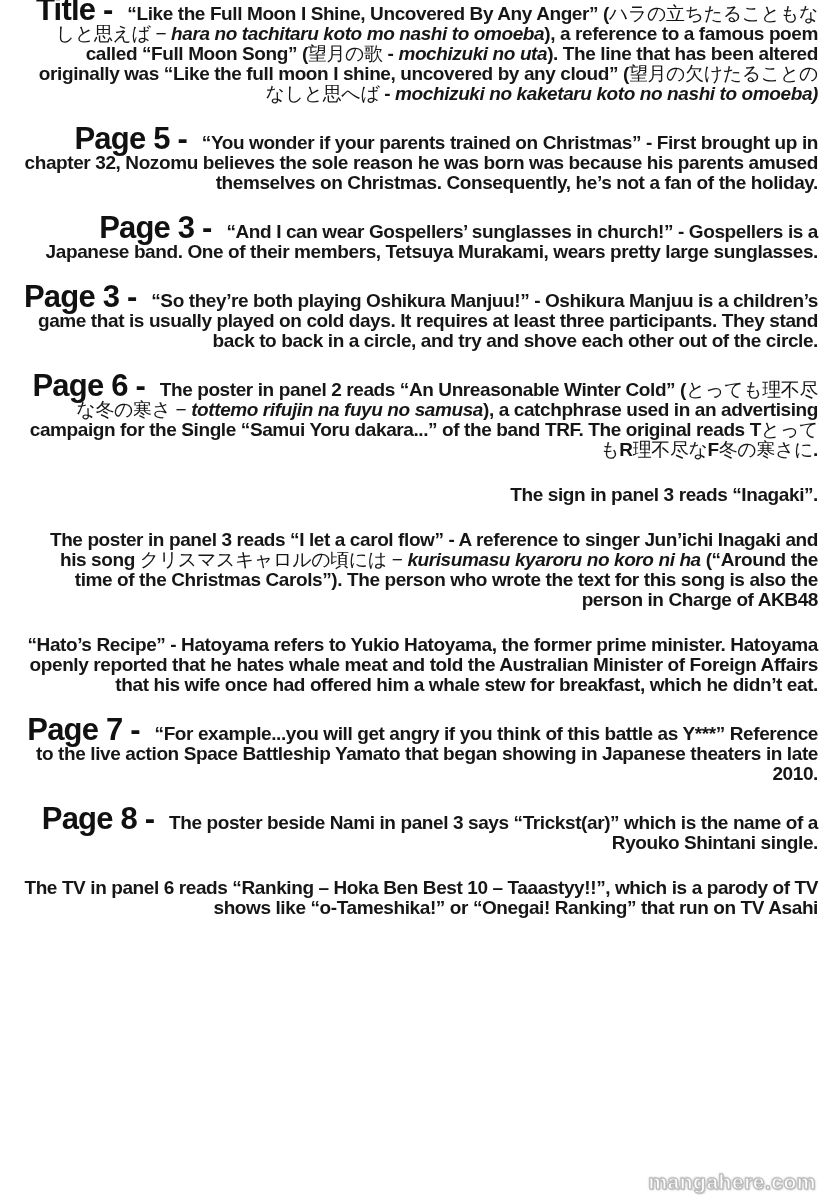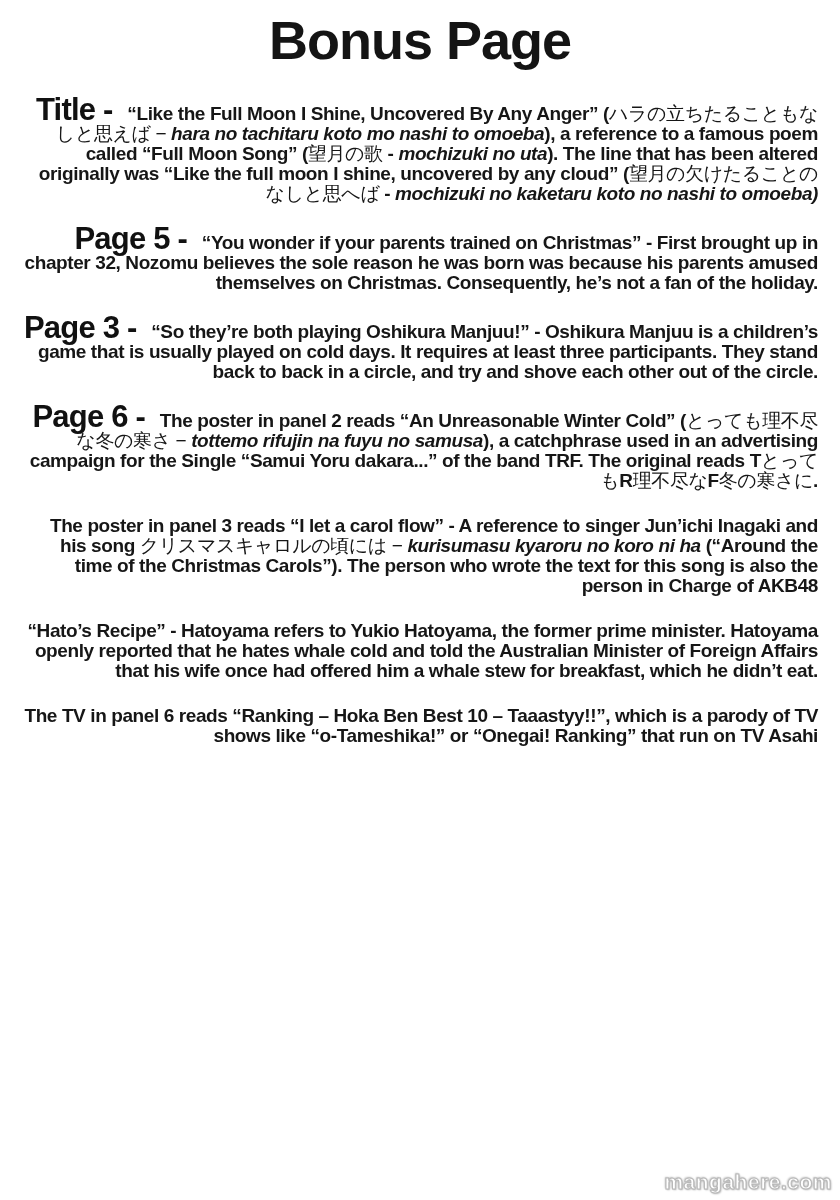--- a/index.html
+++ b/index.html
@@ -41,50 +41,53 @@
     font-weight: 700;
     letter-spacing: -0.8px;
     padding-right: 7px;
     color: #111111;
   }
   .seg-b  { font-weight: 700; }
   .seg-bi { font-weight: 700; font-style: italic; }
   .seg-jp { font-weight: 400; }
   .watermark {
     position: absolute;
-    right: 8px;
+    right: 24px;
     bottom: 6px;
     font-size: 21px;
     font-weight: 700;
     letter-spacing: 0.5px;
     color: #ffffff;
     -webkit-text-stroke: 1px #b8b8b8;
     text-shadow: 0 0 2px #aaaaaa, 1px 1px 2px #bbbbbb, -1px -1px 2px #cccccc;
   }
 </style>
 </head>
 <body>
 
 <div class="page">
-  <h1 class="page-title">Bonus Page</h1>
 
   <div class="notes">
   <p class="note-section"><span class="section-header">Title - </span><span class="seg-b">“Like the Full Moon I Shine, Uncovered By Any Anger” (</span><span class="seg-jp">ハラの立ちたることもなしと思えば − </span><span class="seg-bi">hara no tachitaru koto mo nashi to omoeba</span><span class="seg-b">), a reference to a famous poem called “Full Moon Song” (</span><span class="seg-jp">望月の歌</span><span class="seg-b"> - </span><span class="seg-bi">mochizuki no uta</span><span class="seg-b">). The line that has been altered originally was “Like the full moon I shine, uncovered by any cloud” (</span><span class="seg-jp">望月の欠けたることのなしと思へば</span><span class="seg-b"> - </span><span class="seg-bi">mochizuki no kaketaru koto no nashi to omoeba)</span></p>
 
   <p class="note-section"><span class="section-header">Page 5 - </span><span class="seg-b">“You wonder if your parents trained on Christmas” - First brought up in chapter 32, Nozomu believes the sole reason he was born was because his parents amused themselves on Christmas. Consequently, he’s not a fan of the holiday.</span></p>
 
+  <p class="note-section"><span class="section-header">Page 3 - </span><span class="seg-b">“And I can wear Gospellers’ sunglasses in church!” - Gospellers is a Japanese band. One of their members, Tetsuya Murakami, wears pretty large sunglasses.</span></p>
 
   <p class="note-section"><span class="section-header">Page 3 - </span><span class="seg-b">“So they’re both playing Oshikura Manjuu!” - Oshikura Manjuu is a children’s game that is usually played on cold days. It requires at least three participants. They stand back to back in a circle, and try and shove each other out of the circle.</span></p>
 
   <p class="note-section"><span class="section-header">Page 6 - </span><span class="seg-b">The poster in panel 2 reads “An Unreasonable Winter Cold” (</span><span class="seg-jp">とっても理不尽な冬の寒さ − </span><span class="seg-bi">tottemo rifujin na fuyu no samusa</span><span class="seg-b">), a catchphrase used in an advertising campaign for the Single “Samui Yoru dakara...” of the band TRF. The original reads T</span><span class="seg-jp">とっても</span><span class="seg-b">R</span><span class="seg-jp">理不尽な</span><span class="seg-b">F</span><span class="seg-jp">冬の寒さに</span><span class="seg-b">.</span></p>
 
+  <p class="note-section"><span class="seg-b">The sign in panel 3 reads “Inagaki”.</span></p>
 
   <p class="note-section"><span class="seg-b">The poster in panel 3 reads “I let a carol flow” - A reference to singer Jun’ichi Inagaki and his song </span><span class="seg-jp">クリスマスキャロルの頃には − </span><span class="seg-bi">kurisumasu kyaroru no koro ni ha</span><span class="seg-b"> (“Around the time of the Christmas Carols”). The person who wrote the text for this song is also the person in Charge of AKB48</span></p>
 
-  <p class="note-section"><span class="seg-b">“Hato’s Recipe” - Hatoyama refers to Yukio Hatoyama, the former prime minister. Hatoyama openly reported that he hates whale cold and told the Australian Minister of Foreign Affairs that his wife once had offered him a whale stew for breakfast, which he didn’t eat.</span></p>
+  <p class="note-section"><span class="seg-b">“Hato’s Recipe” - Hatoyama refers to Yukio Hatoyama, the former prime minister. Hatoyama openly reported that he hates whale meat and told the Australian Minister of Foreign Affairs that his wife once had offered him a whale stew for breakfast, which he didn’t eat.</span></p>
 
+  <p class="note-section"><span class="section-header">Page 7 - </span><span class="seg-b">“For example...you will get angry if you think of this battle as Y***” Reference to the live action Space Battleship Yamato that began showing in Japanese theaters in late 2010.</span></p>
 
+  <p class="note-section"><span class="section-header">Page 8 - </span><span class="seg-b">The poster beside Nami in panel 3 says “Trickst(ar)” which is the name of a Ryouko Shintani single.</span></p>
 
   <p class="note-section"><span class="seg-b">The TV in panel 6 reads “Ranking – Hoka Ben Best 10 – Taaastyy!!”, which is a parody of TV shows like “o-Tameshika!” or “Onegai! Ranking” that run on TV Asahi</span></p>
 </div>
 
   <div class="watermark">mangahere.com</div>
 </div>
 
 </body></html>

